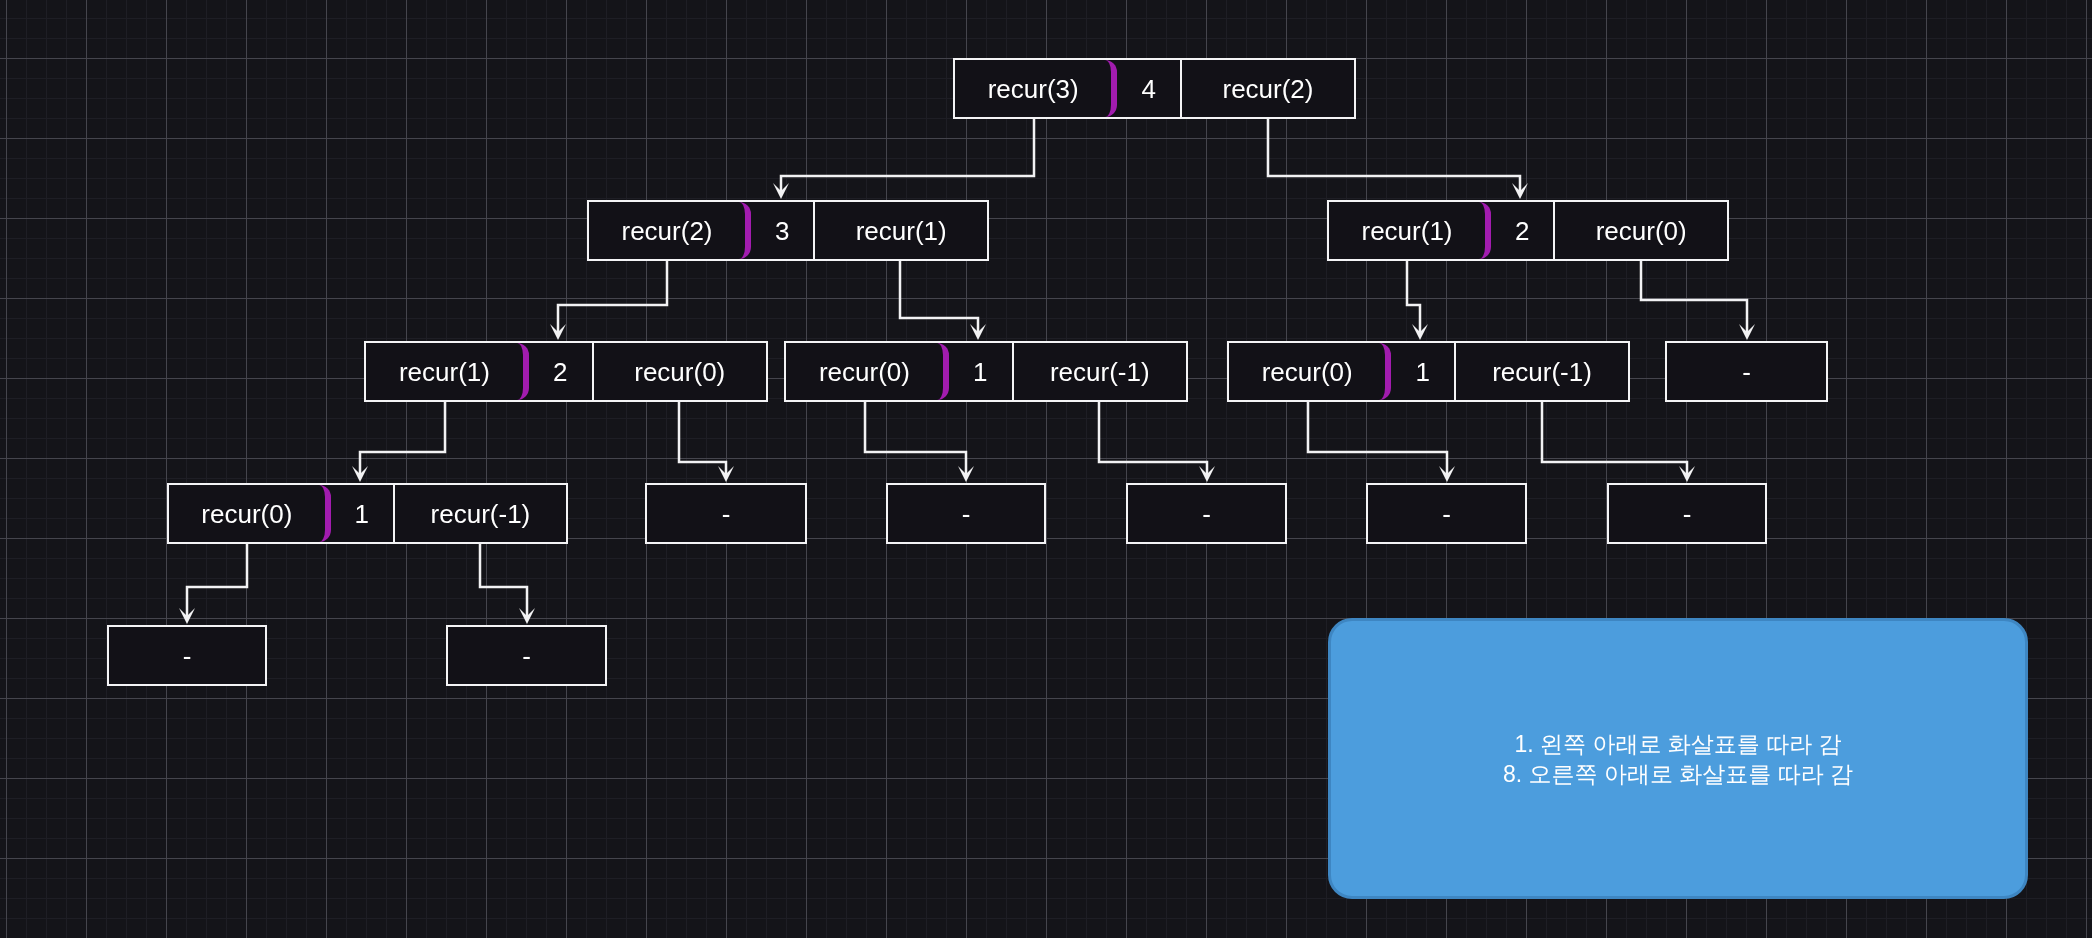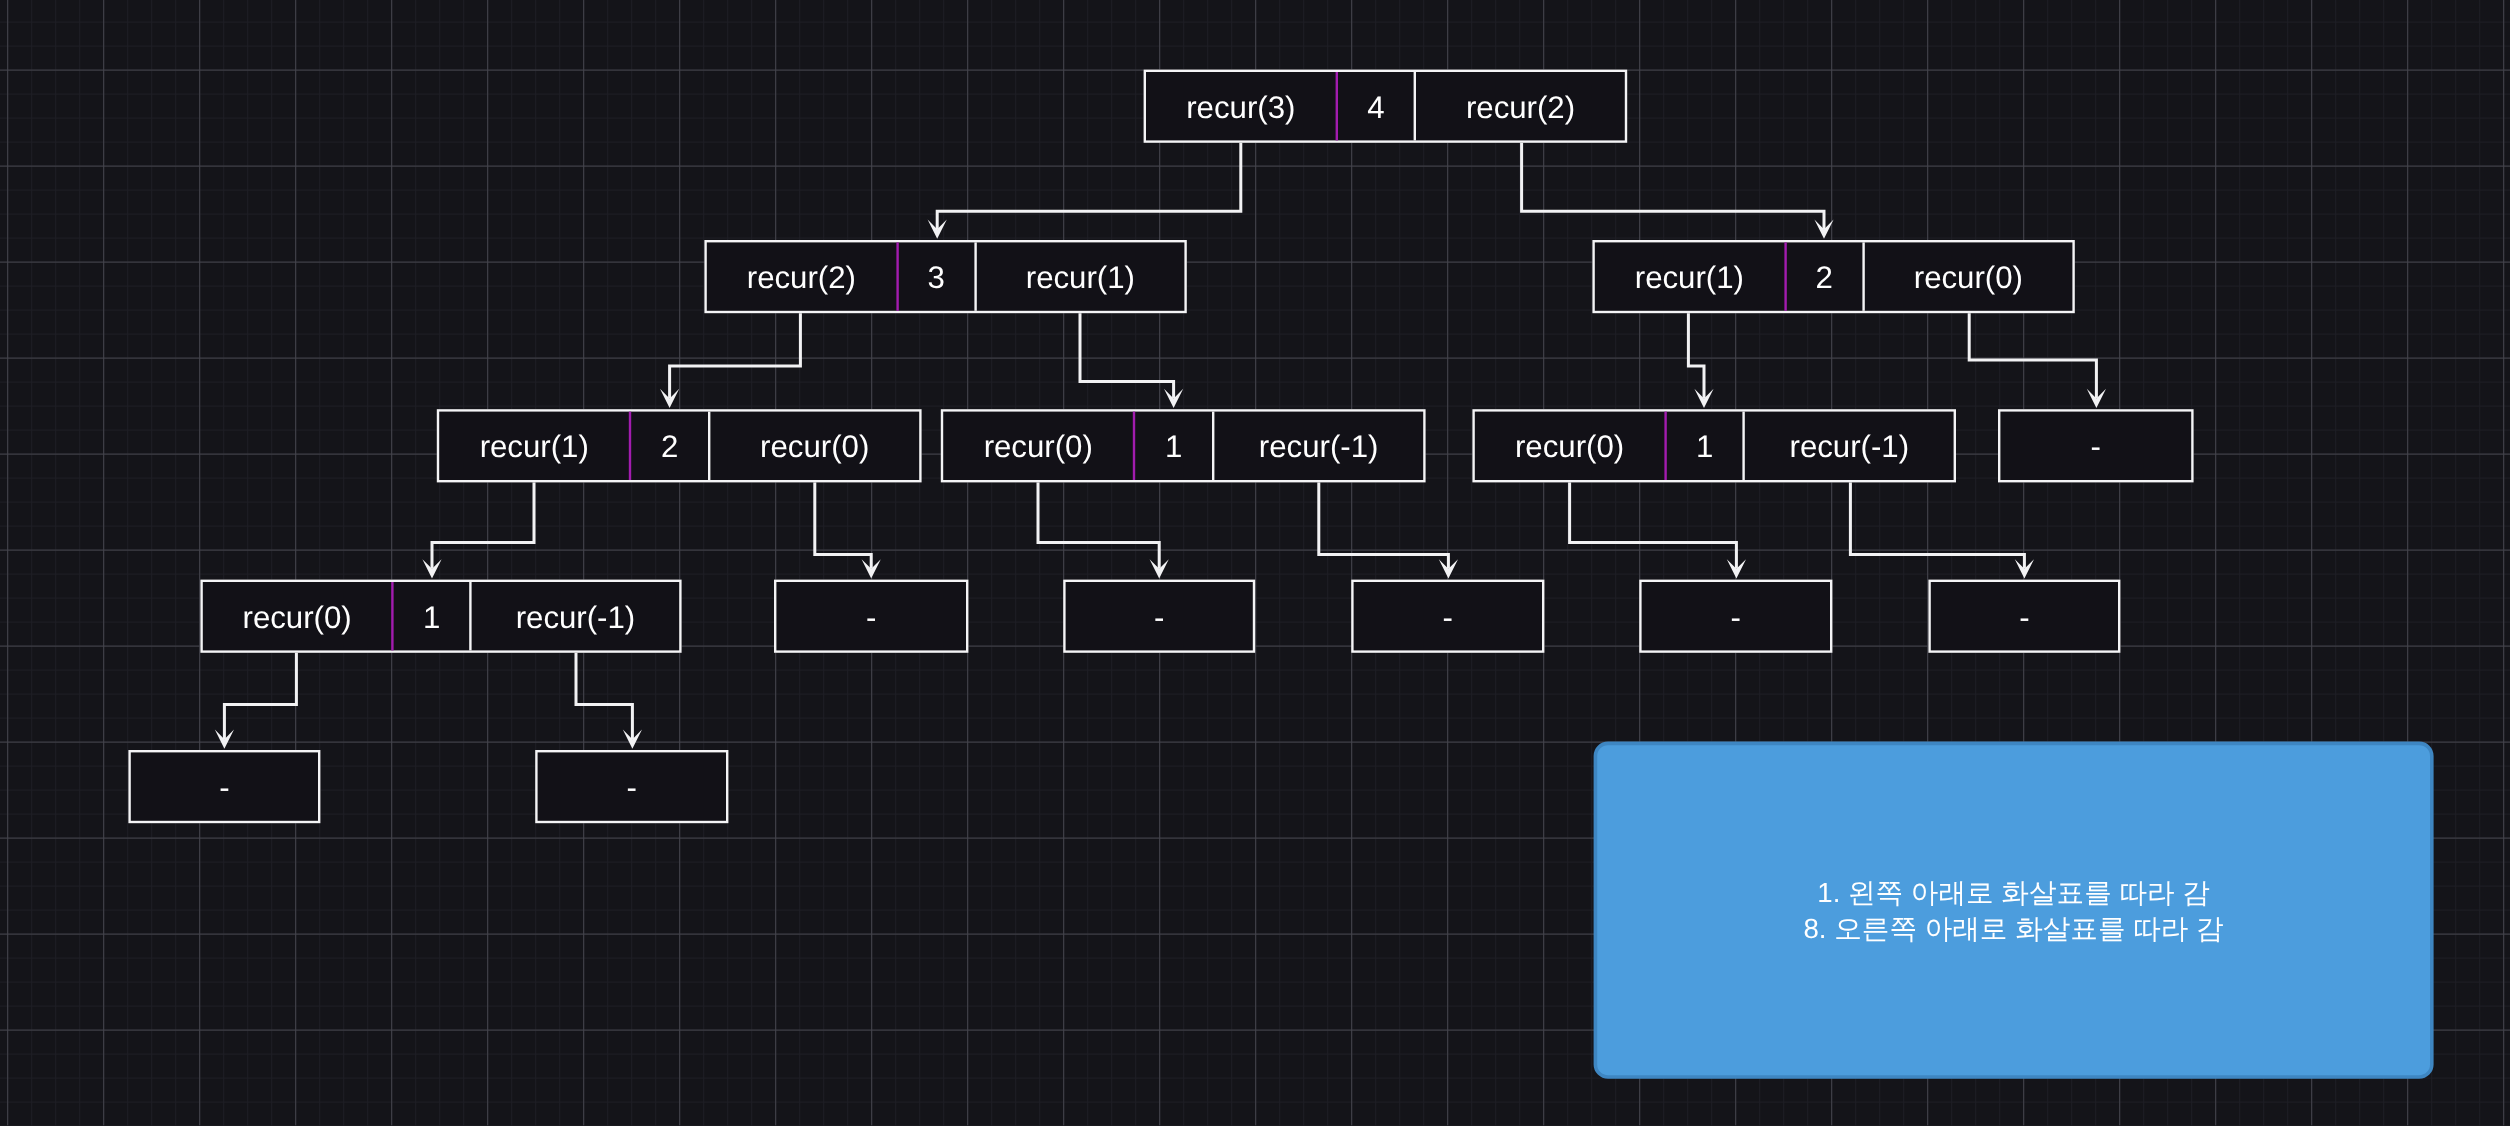--- a/index.html
+++ b/index.html
@@ -32,21 +32,21 @@
   }
   .cell {
     display: flex;
     align-items: center;
     justify-content: center;
     color: #ffffff;
     font-size: 26px;
     line-height: 1;
     white-space: nowrap;
   }
-  .cell.left  { width: 40%; border-right: 2px solid #a21caf; }
+  .cell.left  { width: 40%; border-right: 6px solid #a21caf; border-radius: 12px; }
   .cell.mid   { width: 16%; border-right: 2px solid #f4f4f6; }
   .cell.right { width: 44%; }
   .leaf .only { width: 100%; }
   .arrows {
     position: absolute;
     left: 0; top: 0;
     pointer-events: none;
   }
   .arrows path {
     fill: none;
@@ -59,21 +59,21 @@
   }
   .note {
     position: absolute;
     left: 1328px;
     top: 618px;
     width: 700px;
     height: 281px;
     box-sizing: border-box;
     background: #4c9ddd;
     border: 3px solid #3e86c2;
-    border-radius: 12px;
+    border-radius: 24px;
     display: flex;
     flex-direction: column;
     align-items: center;
     justify-content: center;
     color: #ffffff;
     font-size: 23px;
     line-height: 30px;
     text-align: center;
   }
   .note p { margin: 0; }

